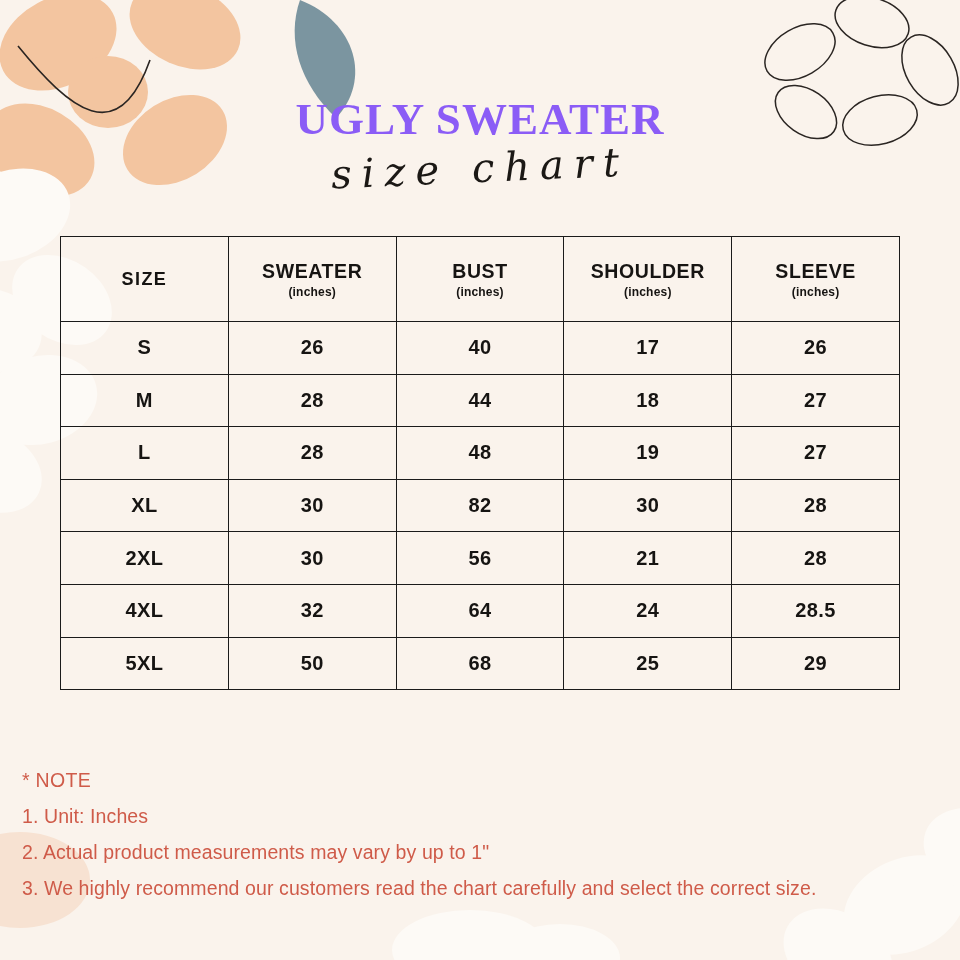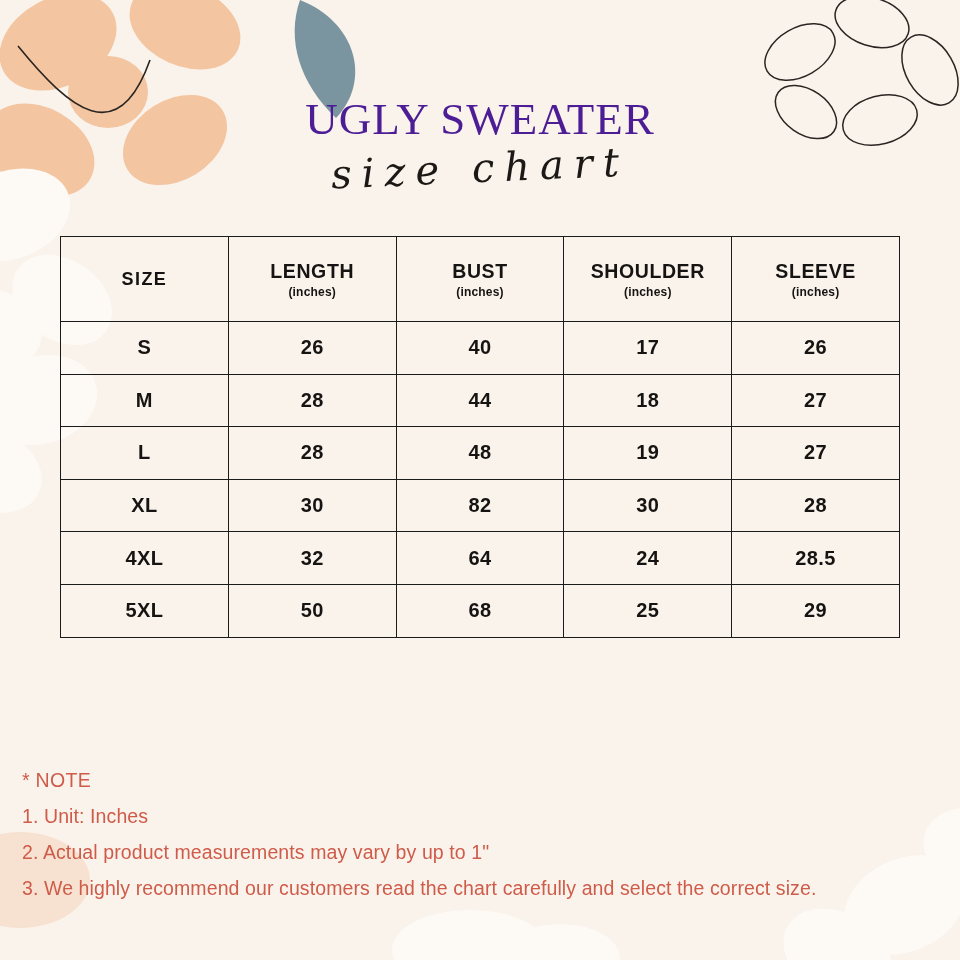--- a/index.html
+++ b/index.html
@@ -27,24 +27,24 @@
   
   .title-block {
     position: absolute;
     top: 96px;
     left: 0;
     width: 960px;
     text-align: center;
   }
   .title-main {
     font-family: "Liberation Serif", serif;
-    font-weight: normal;
+    font-weight: bold;
     font-size: 45px;
     letter-spacing: 1px;
-    color: #4c1d95;
+    color: #8b5cf6;
     line-height: 1.05;
     margin: 0;
   }
   .title-script {
     font-family: "DejaVu Serif", serif;
     font-style: italic;
     font-size: 40px;
     letter-spacing: 10px;
     color: #1b1815;
     margin-top: 2px;
@@ -171,21 +171,21 @@
 </div>
 
 <div class="chart-wrap">
   <table class="size-chart">
     <thead>
       <tr>
         <th class="size-head">
           <span>SIZE</span>
         </th>
         <th>
-          <span>LENGTH</span>
+          <span>SWEATER</span>
           <span class="unit">(inches)</span>
         </th>
         <th>
           <span>BUST</span>
           <span class="unit">(inches)</span>
         </th>
         <th>
           <span>SHOULDER</span>
           <span class="unit">(inches)</span>
         </th>
@@ -215,20 +215,27 @@
         <td>28</td>
         <td>48</td>
         <td>19</td>
         <td>27</td>
       </tr>
       <tr>
         <td class="size-cell">XL</td>
         <td>30</td>
         <td>82</td>
         <td>30</td>
+        <td>28</td>
+      </tr>
+      <tr>
+        <td class="size-cell">2XL</td>
+        <td>30</td>
+        <td>56</td>
+        <td>21</td>
         <td>28</td>
       </tr>
       <tr>
         <td class="size-cell">4XL</td>
         <td>32</td>
         <td>64</td>
         <td>24</td>
         <td>28.5</td>
       </tr>
       <tr>

